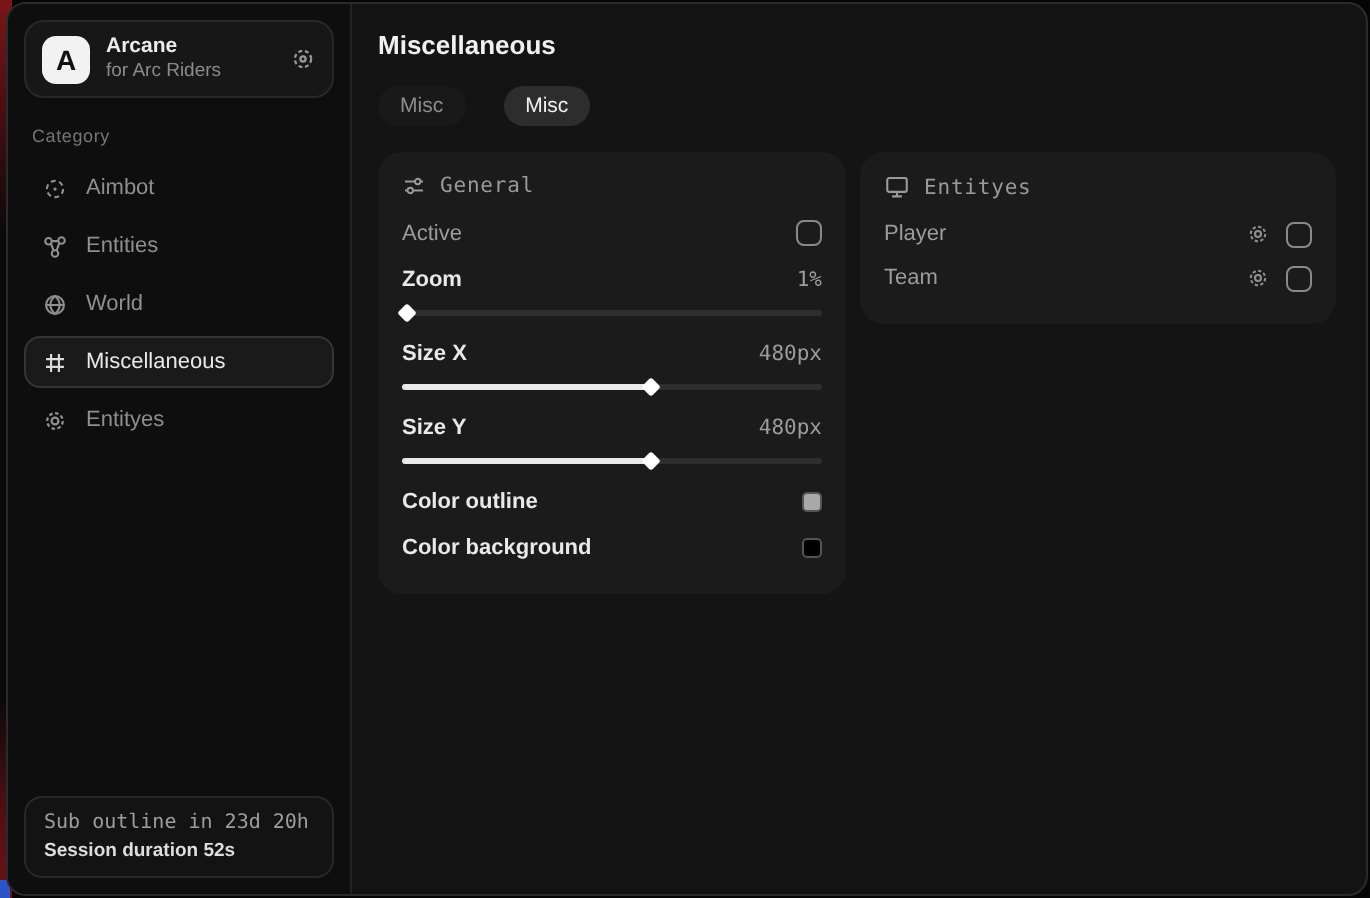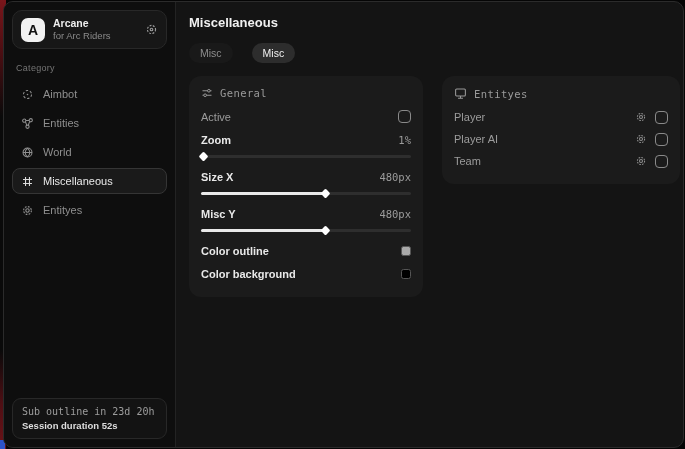--- a/index.html
+++ b/index.html
@@ -44,21 +44,21 @@
   .sub-line2 { font-size:9.5px; color:#dedede; font-weight:bold; margin-top:3px; }
 
   
   .main { flex:1; padding:13px 13px; }
   .page-title { color:#f1f1f1; font-size:13px; font-weight:bold; }
 
   .tabs { display:flex; gap:19px; margin-top:13px; }
   .tab { font-size:10.5px; padding:4px 11px; border-radius:99px; color:#8d8d8d; background:#191919; cursor:default; }
   .tab.selected { background:#2d2d2d; color:#f0f0f0; }
 
-  .panels { display:flex; gap:19px; margin-top:13px; align-items:flex-start; }
+  .panels { display:flex; gap:7px; margin-top:13px; align-items:flex-start; }
   .panel { background:#1b1b1b; border-radius:12px; padding:9px 12px 12px 12px; }
   .panel-general { width:234px; }
   .panel-entities { width:238px; }
   .panel-head { display:flex; align-items:center; gap:7px; color:#9a9a9a; margin:2px 0 6px 0; }
   .panel-head .title { font-family:"DejaVu Sans Mono", monospace; font-size:10.5px; letter-spacing:.4px; }
 
   .row { display:flex; align-items:center; justify-content:space-between; height:23px; }
   .row .lbl { font-size:11px; color:#9c9c9c; }
   .row .lbl.bright { color:#e9e9e9; font-weight:bold; }
   .row .val { font-size:10.5px; color:#9c9c9c; font-family:"DejaVu Sans Mono", monospace; }
@@ -205,21 +205,21 @@
           <div class="row">
             <span class="lbl bright">Size X</span>
             <span class="val">480px</span>
           </div>
           <div class="slider">
             <span class="fill" style="width: 59%;"></span>
             <span class="handle" style="left: calc(59% - 3px);"></span>
           </div>
 
           <div class="row">
-            <span class="lbl bright">Misc Y</span>
+            <span class="lbl bright">Size Y</span>
             <span class="val">480px</span>
           </div>
           <div class="slider">
             <span class="fill" style="width: 59%;"></span>
             <span class="handle" style="left: calc(59% - 3px);"></span>
           </div>
 
           <div class="row">
             <span class="lbl bright">Color outline</span>
             <span class="swatch" style="background: rgb(169, 169, 169);"></span>
@@ -246,30 +246,20 @@
             <span class="lbl">Player</span>
             <span class="gear">
               <svg width="12" height="12" viewBox="0 0 16 16" fill="none" stroke="currentColor" stroke-width="1.4">
                 <circle cx="8" cy="8" r="4.8" stroke-dasharray="2.2 1.55"></circle>
                   <circle cx="8" cy="8" r="2"></circle>
               </svg>
             </span>
             <span class="checkbox"></span>
           </div>
 
-          <div class="ent-row">
-            <span class="lbl">Player AI</span>
-            <span class="gear">
-              <svg width="12" height="12" viewBox="0 0 16 16" fill="none" stroke="currentColor" stroke-width="1.4">
-                <circle cx="8" cy="8" r="4.8" stroke-dasharray="2.2 1.55"></circle>
-                  <circle cx="8" cy="8" r="2"></circle>
-              </svg>
-            </span>
-            <span class="checkbox"></span>
-          </div>
 
           <div class="ent-row">
             <span class="lbl">Team</span>
             <span class="gear">
               <svg width="12" height="12" viewBox="0 0 16 16" fill="none" stroke="currentColor" stroke-width="1.4">
                 <circle cx="8" cy="8" r="4.8" stroke-dasharray="2.2 1.55"></circle>
                   <circle cx="8" cy="8" r="2"></circle>
               </svg>
             </span>
             <span class="checkbox"></span>

